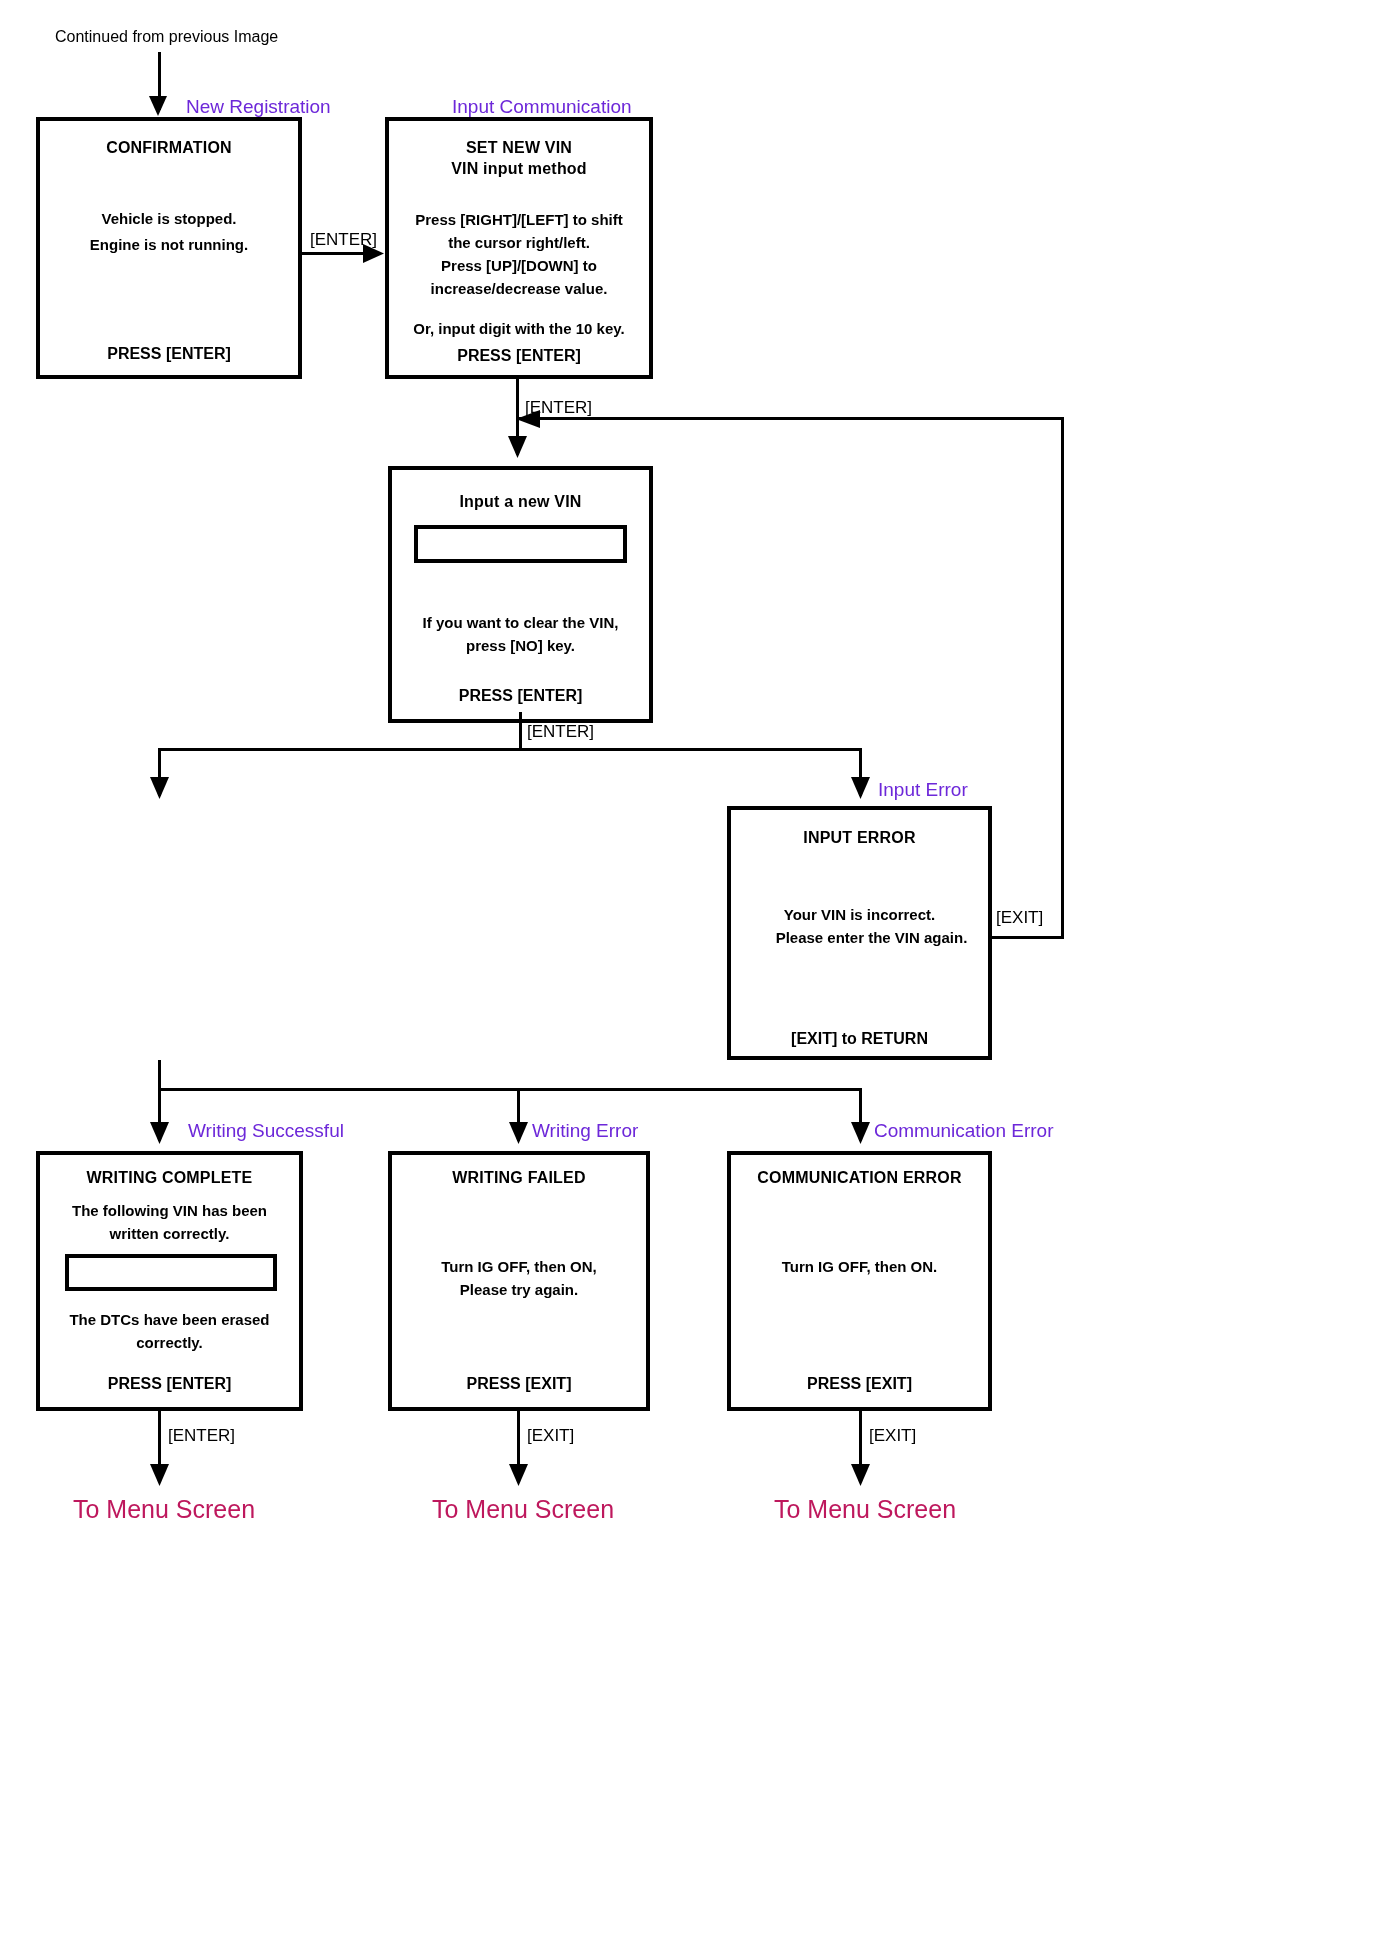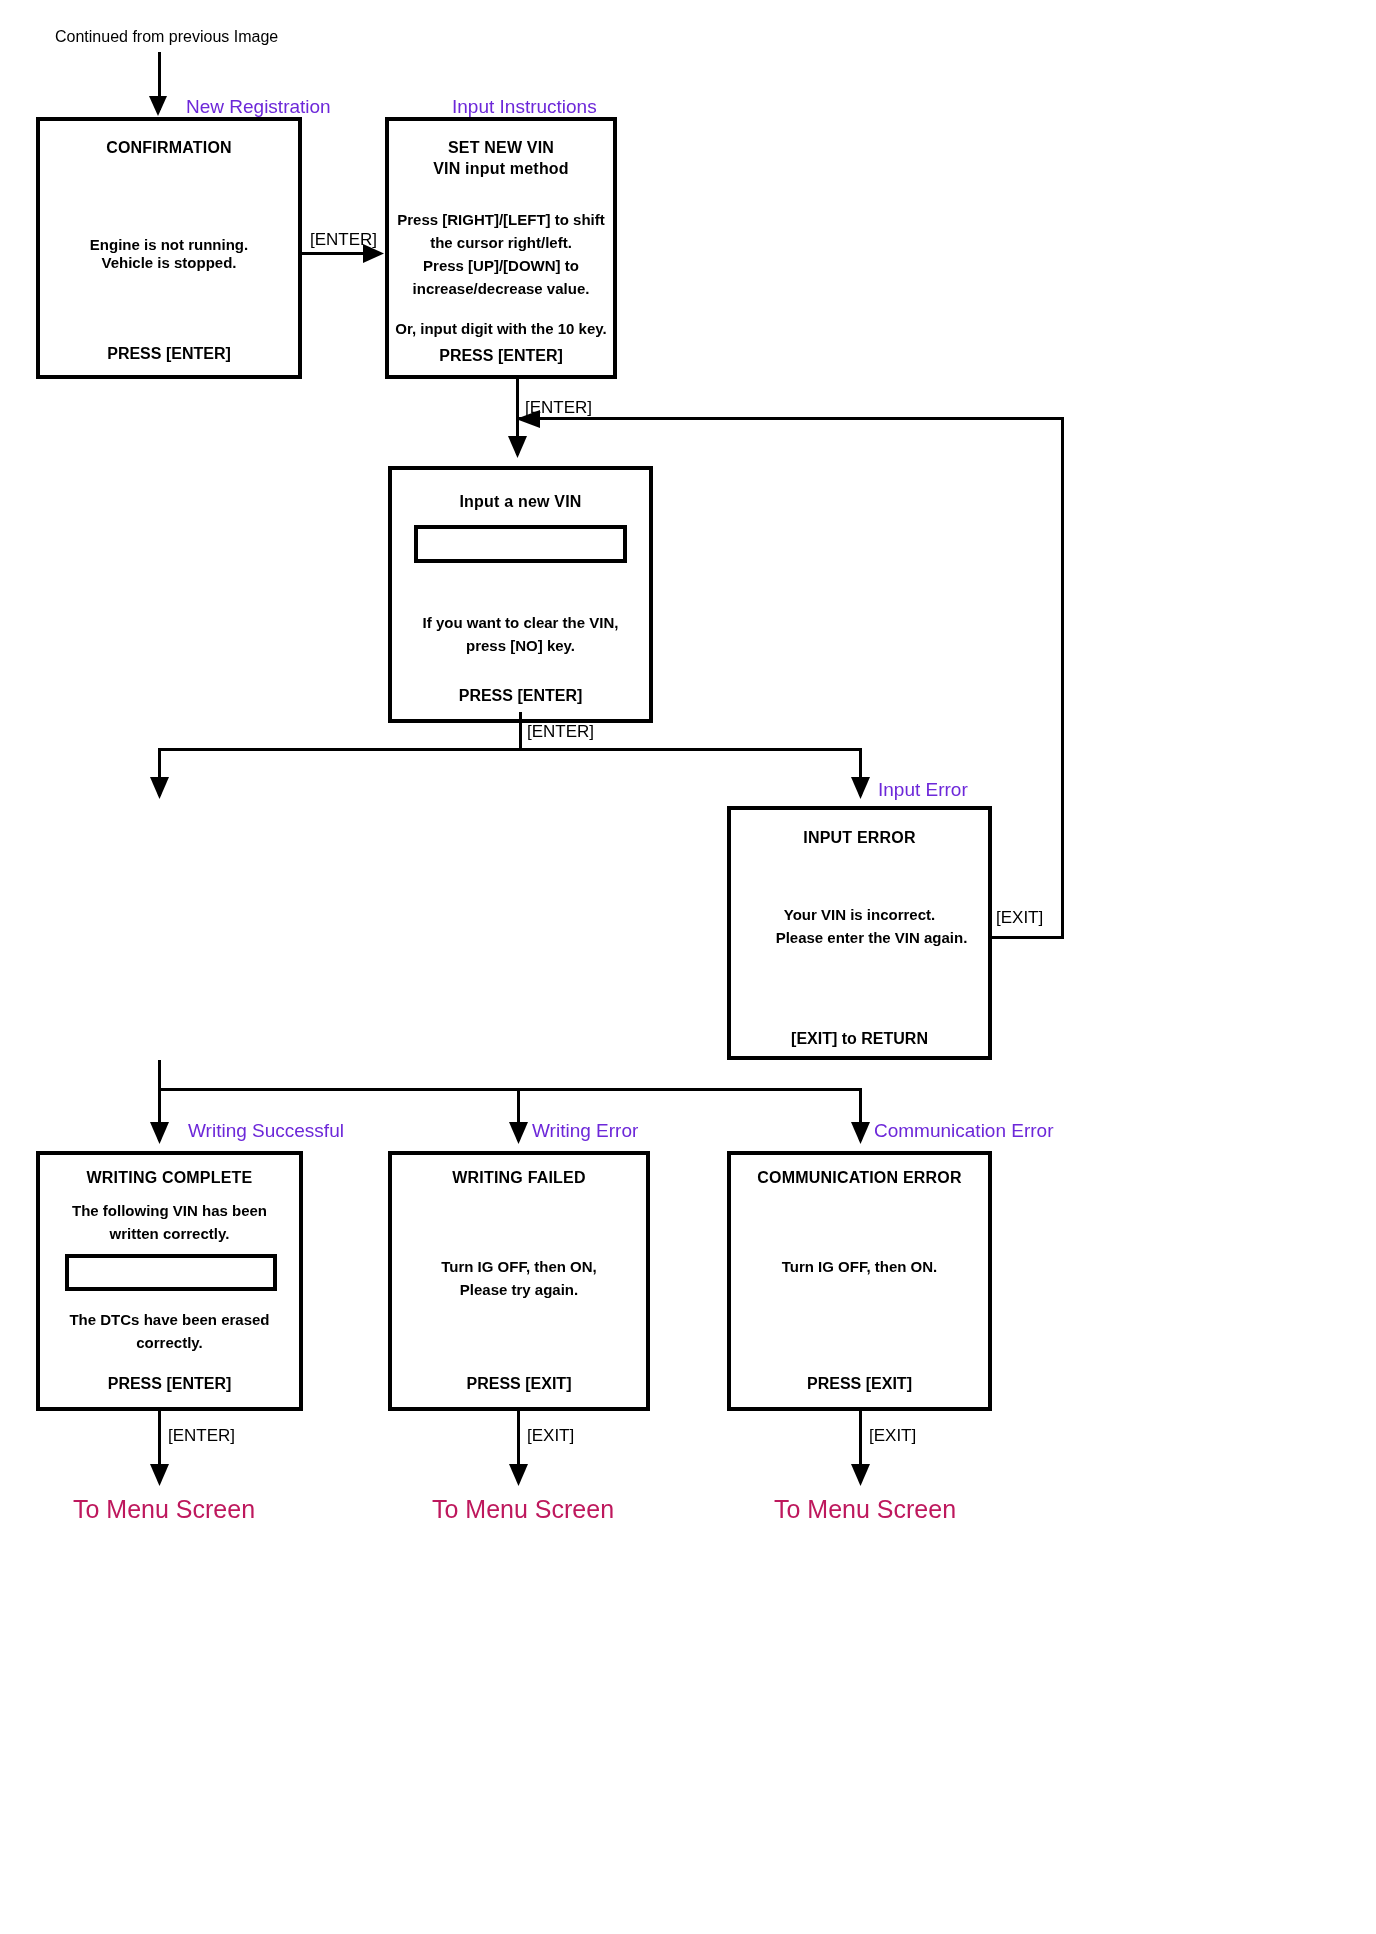--- a/index.html
+++ b/index.html
@@ -106,34 +106,34 @@
 
   <div class="vline" style="left:158px; top:52px; height:58px;"></div>
   <svg class="arrow" style="left:148px; top:96px;" width="22" height="22">
     <polygon points="10,20 1,0 19,0" fill="#000000"></polygon>
   </svg>
 
   <div class="flow-label" style="left:186px; top:96px;">New Registration</div>
 
   <div class="screen" id="box-confirmation" style="left:36px; top:117px; width:266px; height:262px;">
     <div class="scr-title" style="top:18px;">CONFIRMATION</div>
-    <div class="scr-line" style="top:86px;margin-top:44px;">Vehicle is stopped.</div>
+    <div class="scr-line" style="top:86px;">Vehicle is stopped.</div>
     <div class="scr-line" style="top:112px;">Engine is not running.</div>
     <div class="scr-footer" style="top:224px;">PRESS [ENTER]</div>
   </div>
 
   <div class="edge-label" style="left:310px; top:222px;">[ENTER]</div>
   <div class="hline" style="left:302px; top:252px; width:72px;"></div>
   <svg class="arrow" style="left:360px; top:243px;" width="24" height="22">
     <polygon points="24,10.5 3,1 3,20" fill="#000000"></polygon>
   </svg>
 
-  <div class="flow-label" style="left:452px; top:96px;">Input Instructions</div>
-
-  <div class="screen" id="box-instructions" style="left:385px; top:117px; width:232px; height:262px;">
+  <div class="flow-label" style="left:452px; top:96px;">Input Communication</div>
+
+  <div class="screen" id="box-instructions" style="left:385px; top:117px; width:268px; height:262px;">
     <div class="scr-title" style="top:18px;">SET NEW VIN</div>
     <div class="scr-title" style="top:39px;">VIN input method</div>
     <div class="scr-line" style="top:87px;">Press [RIGHT]/[LEFT] to shift</div>
     <div class="scr-line" style="top:110px;">the cursor right/left.</div>
     <div class="scr-line" style="top:133px;">Press [UP]/[DOWN] to</div>
     <div class="scr-line" style="top:156px;">increase/decrease value.</div>
     <div class="scr-line" style="top:196px;">Or, input digit with the 10 key.</div>
     <div class="scr-footer" style="top:226px;">PRESS [ENTER]</div>
   </div>
 

